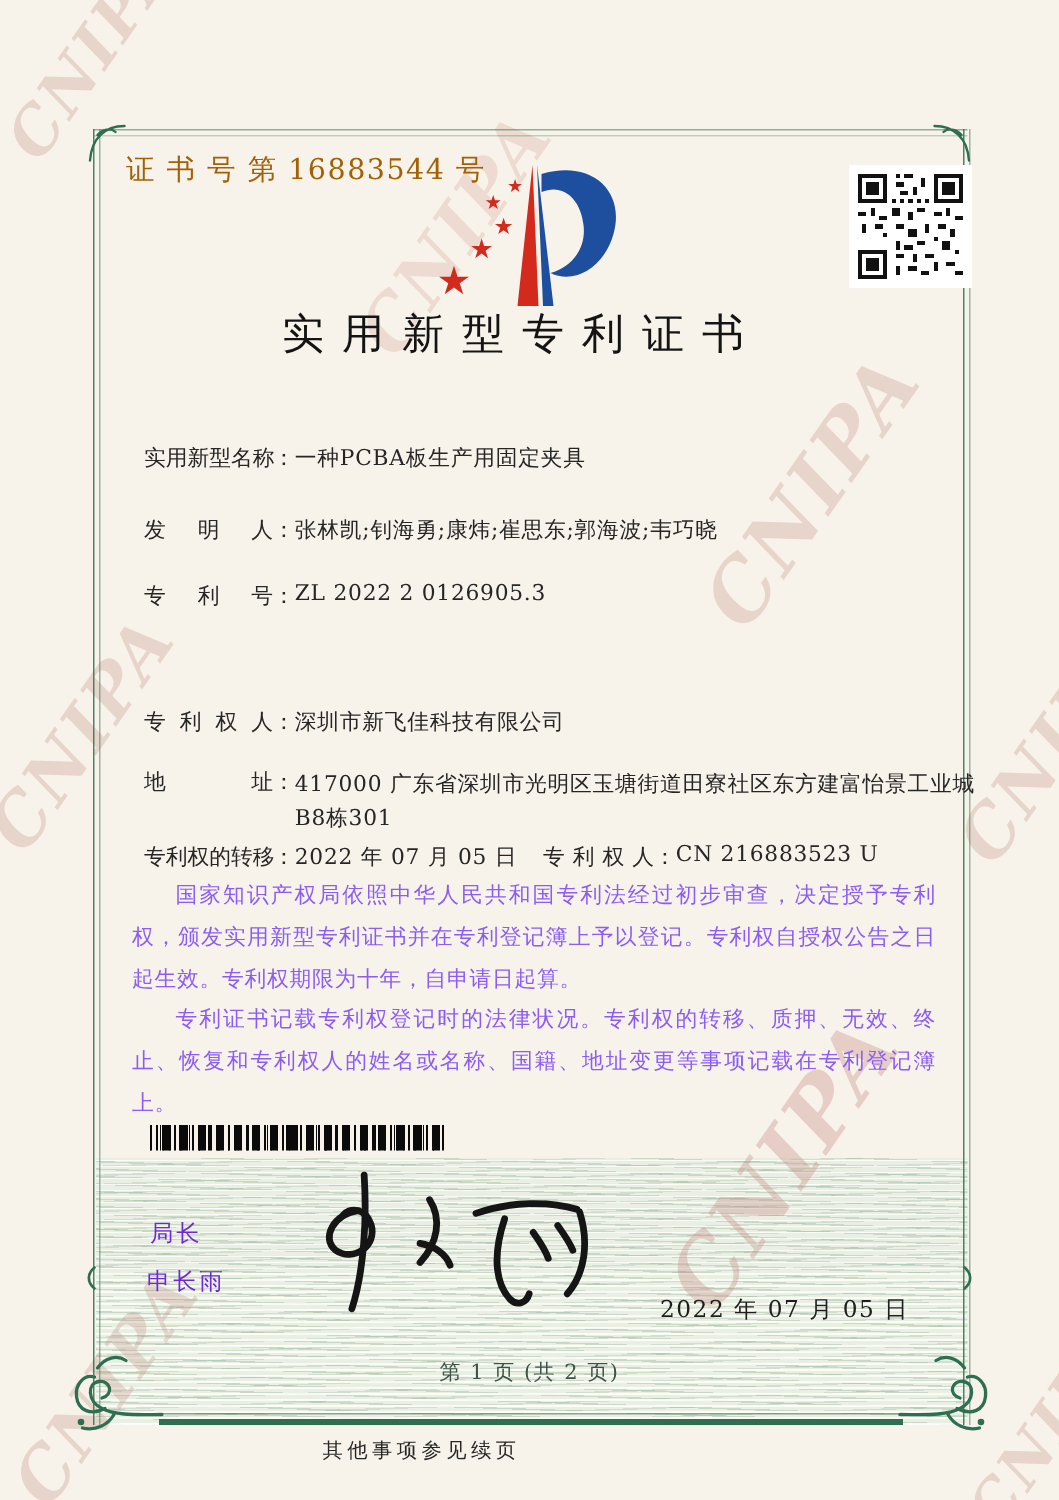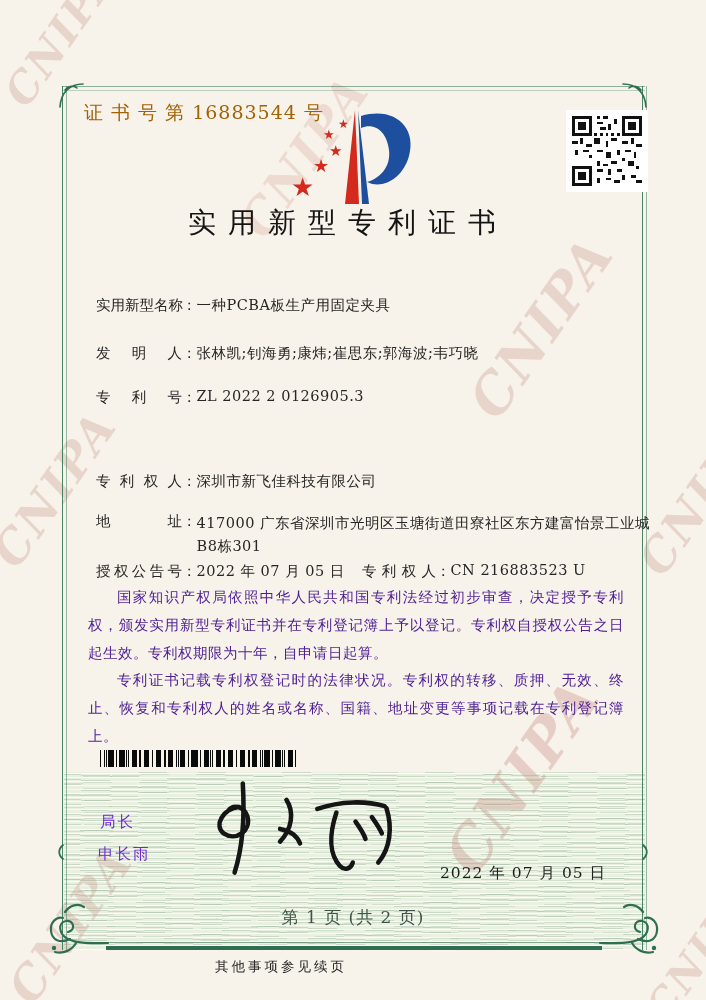--- a/index.html
+++ b/index.html
@@ -99,21 +99,21 @@
     display:inline-block; width:468px; white-space:normal;
     line-height:1.6; vertical-align:top;
   }
   .frow-grant   { top:562px; }
   .grant-right  { position:absolute; left:266px; top:0; white-space:nowrap; }
   .grant-right .flabel { width:74px; }
   
   .paras {
     position:absolute; left:88px; top:584px; width:536px; z-index:3;
     font-size:14.5px; line-height:1.92; text-align:justify;
-    letter-spacing:0.5px; color:#4c1d95;
+    letter-spacing:0.5px; color:#8b5cf6;
   }
   .paras p { margin:0; text-indent:2em; }
   
   .barcode {
     position:absolute; left:100px; top:750px; width:196px; height:17px; z-index:3;
     background-image:
       repeating-linear-gradient(90deg,#0a0a0a 0 1.5px, transparent 1.5px 4px),
       repeating-linear-gradient(90deg,#0a0a0a 0 1px,   transparent 1px 6.5px),
       repeating-linear-gradient(90deg,transparent 0 9px, #0a0a0a 9px 12px);
   }
@@ -123,21 +123,21 @@
   }
   .signer-title { left:100px; top:812px; }
   .signer-name  { left:98px;  top:844px; }
   .signature { position:absolute; left:198px; top:778px; z-index:3; }
   .issue-date {
     position:absolute; left:440px; top:863px; z-index:3;
     font-size:15.5px; letter-spacing:1px; color:#1e1e1e;
   }
   .page-info {
     position:absolute; left:0; top:906px; width:706px; z-index:3;
-    text-align:center; font-size:17px; letter-spacing:1px; color:#3e5348;
+    text-align:center; font-size:14px; letter-spacing:1px; color:#3e5348;
   }
   .continuation {
     position:absolute; left:0; top:958px; width:562px; z-index:3;
     text-align:center; font-size:13.5px; letter-spacing:3px; color:#262626;
   }
 </style>
 </head>
 <body>
 
 <div class="page">
@@ -270,21 +270,21 @@
   <div class="frow frow-patno">
     <span class="flabel">专利号</span><span class="fcolon">：</span><span class="fvalue">ZL 2022 2 0126905.3</span>
   </div>
   <div class="frow frow-owner">
     <span class="flabel">专利权人</span><span class="fcolon">：</span><span class="fvalue">深圳市新飞佳科技有限公司</span>
   </div>
   <div class="frow frow-addr">
     <span class="flabel">地址</span><span class="fcolon">：</span><span class="fvalue">417000 广东省深圳市光明区玉塘街道田寮社区东方建富怡景工业城B8栋301</span>
   </div>
   <div class="frow frow-grant">
-    <span class="flabel">授权公告号</span><span class="fcolon">：</span><span class="fvalue">2022 年 07 月 05 日</span>
+    <span class="flabel">专利权的转移</span><span class="fcolon">：</span><span class="fvalue">2022 年 07 月 05 日</span>
     <span class="grant-right">
       <span class="flabel">专利权人</span><span class="fcolon">：</span><span class="fvalue">CN 216883523 U</span>
     </span>
   </div>
 
   <div class="paras">
     <p>国家知识产权局依照中华人民共和国专利法经过初步审查，决定授予专利权，颁发实用新型专利证书并在专利登记簿上予以登记。专利权自授权公告之日起生效。专利权期限为十年，自申请日起算。</p>
     <p>专利证书记载专利权登记时的法律状况。专利权的转移、质押、无效、终止、恢复和专利权人的姓名或名称、国籍、地址变更等事项记载在专利登记簿上。</p>
   </div>
 

